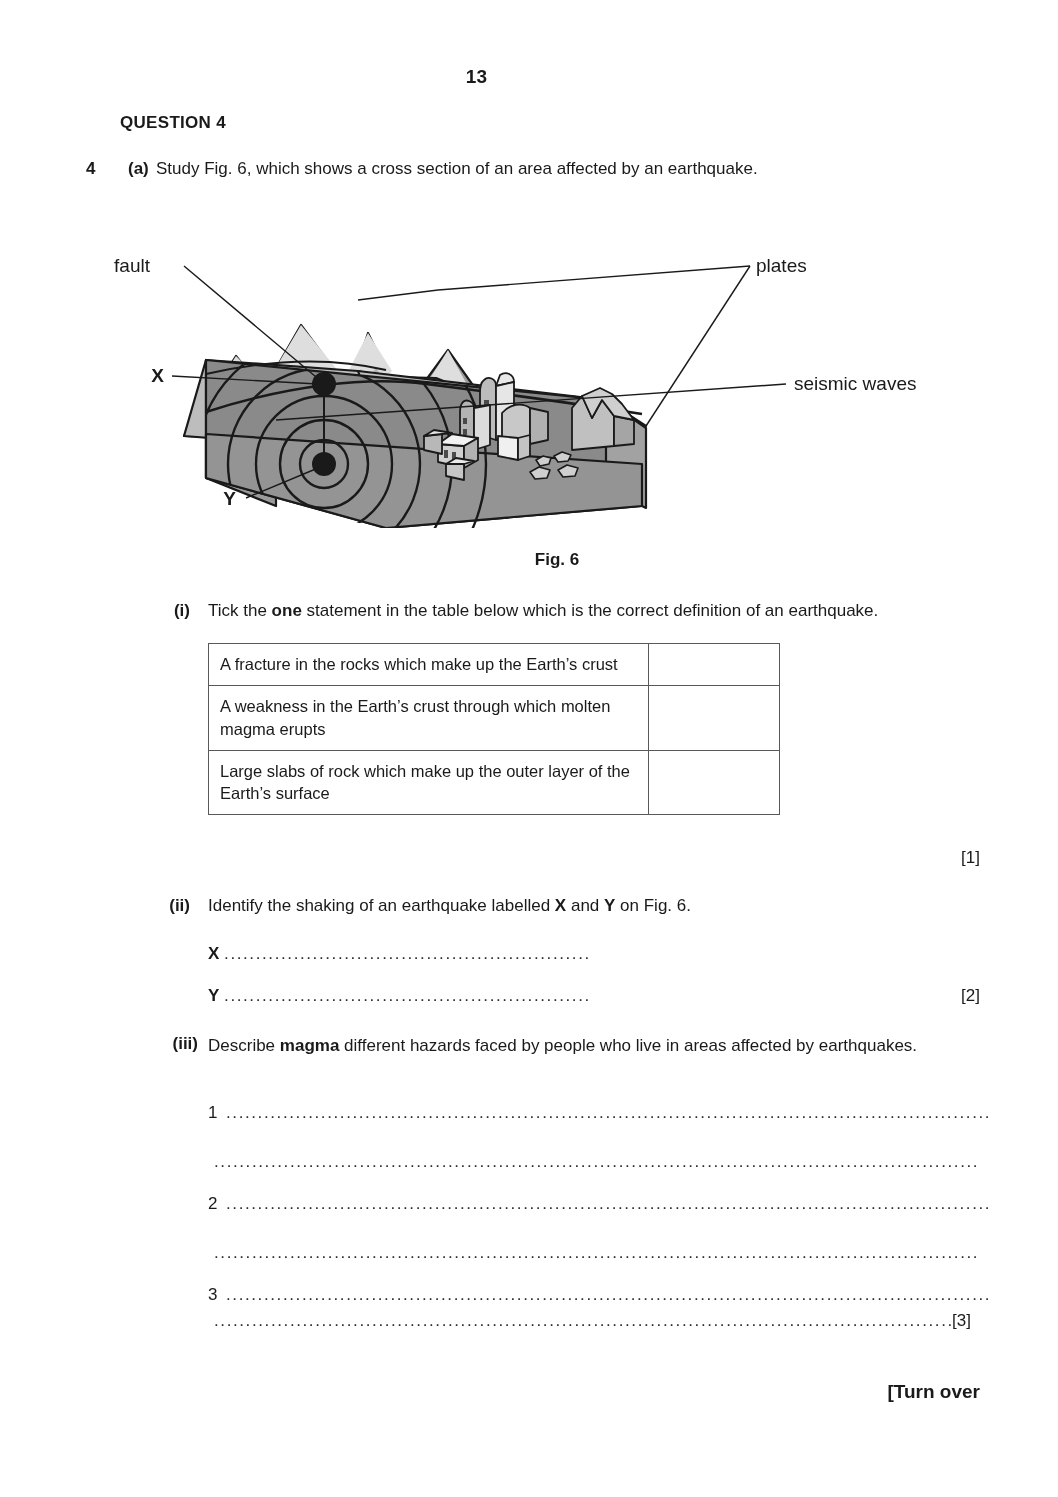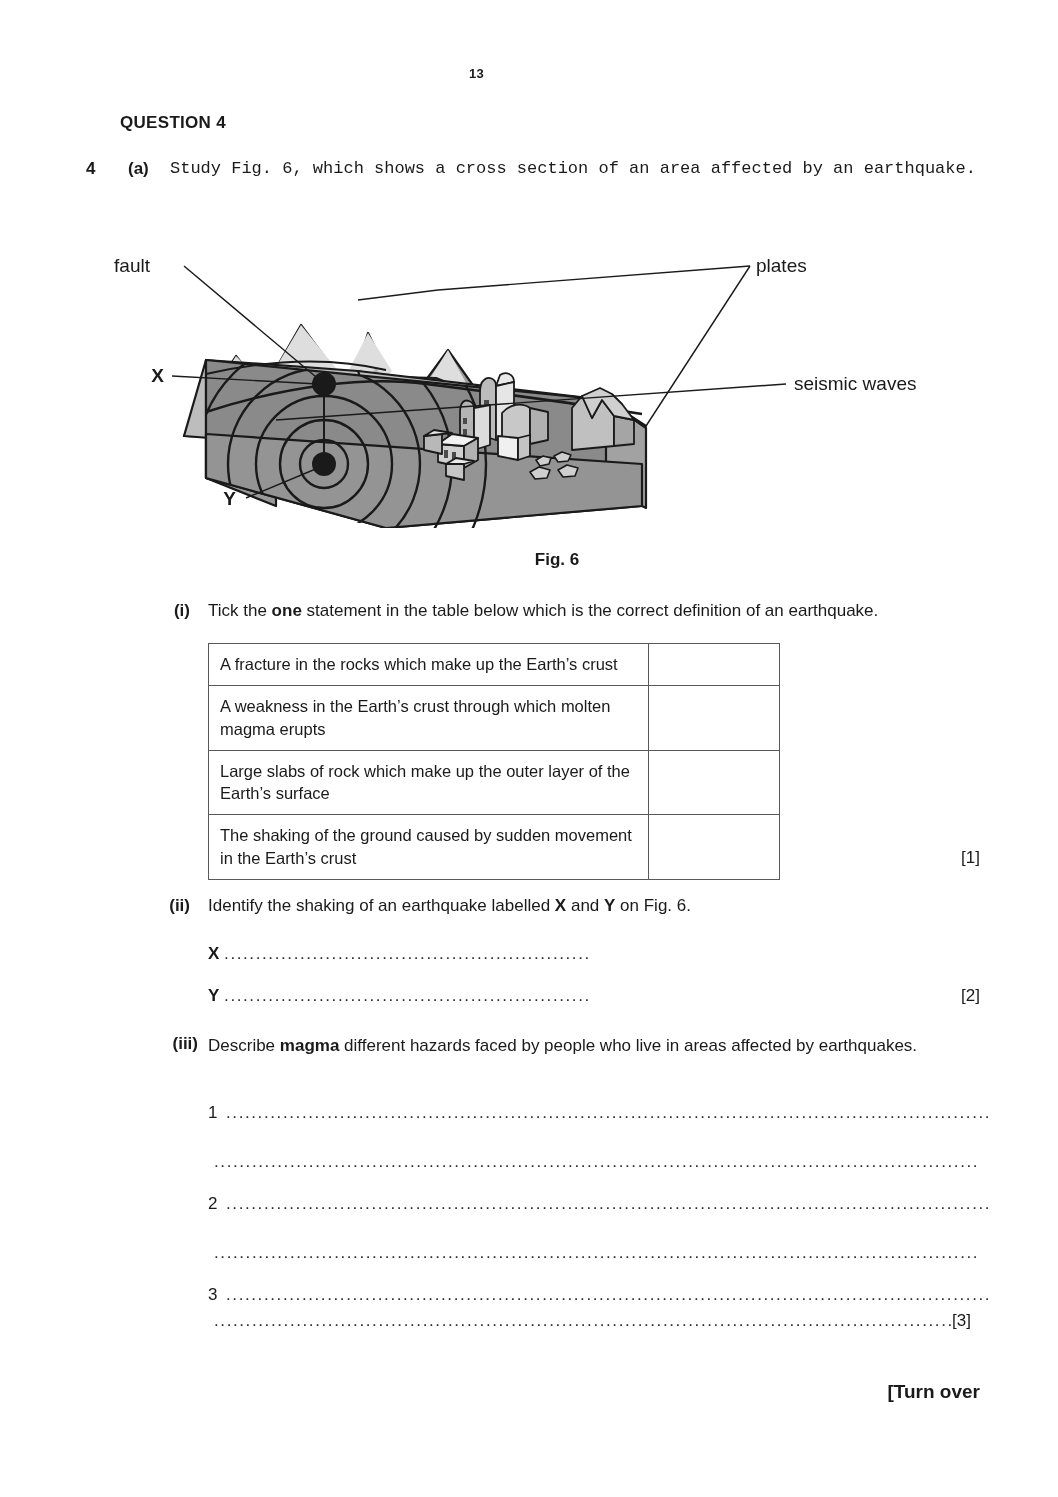--- a/index.html
+++ b/index.html
@@ -20,21 +20,21 @@
     overflow: hidden;
   }
 
   
   .page-number {
     position: absolute;
     top: 66px;
     left: 0;
     width: 953px;
     text-align: center;
-    font-size: 13px;
+    font-size: 19px;
     font-weight: bold;
     letter-spacing: .2px;
   }
   .question-heading {
     position: absolute;
     top: 113px;
     left: 86px;
     font-size: 17px;
     font-weight: bold;
     letter-spacing: .3px;
@@ -50,24 +50,23 @@
   .q-letter {
     position: absolute;
     top: 159px;
     left: 128px;
     font-size: 17px;
     font-weight: bold;
   }
   .q-stem {
     position: absolute;
     top: 159px;
-    left: 170px;
+    left: 156px;
     font-size: 17px;
     width: 830px;
-    font-family: Liberation Mono, monospace;
   }
 
   
   .figure-wrap {
     position: absolute;
     top: 188px;
     left: 86px;
     width: 900px;
     height: 340px;
   }
@@ -306,24 +305,20 @@
         <td class="tick-cell"></td>
       </tr>
       <tr>
         <td>A weakness in the Earth’s crust through which molten magma erupts</td>
         <td class="tick-cell"></td>
       </tr>
       <tr>
         <td>Large slabs of rock which make up the outer layer of the Earth’s surface</td>
         <td class="tick-cell"></td>
       </tr>
-      <tr>
-        <td>The shaking of the ground caused by sudden movement in the Earth’s crust</td>
-        <td class="tick-cell"></td>
-      </tr>
     </tbody>
   </table>
 
   <div class="marks" style="top:848px; right:78px;">[1]</div>
 
   <div class="part-label" style="top:896px; left:150px; width:40px;">(ii)</div>
   <div class="part-body" style="top:896px; left:208px; width:780px;">
     <span>Identify the shaking of an earthquake labelled </span><span class="bold">X</span><span> and </span><span class="bold">Y</span><span> on Fig. 6.</span>
   </div>
 

